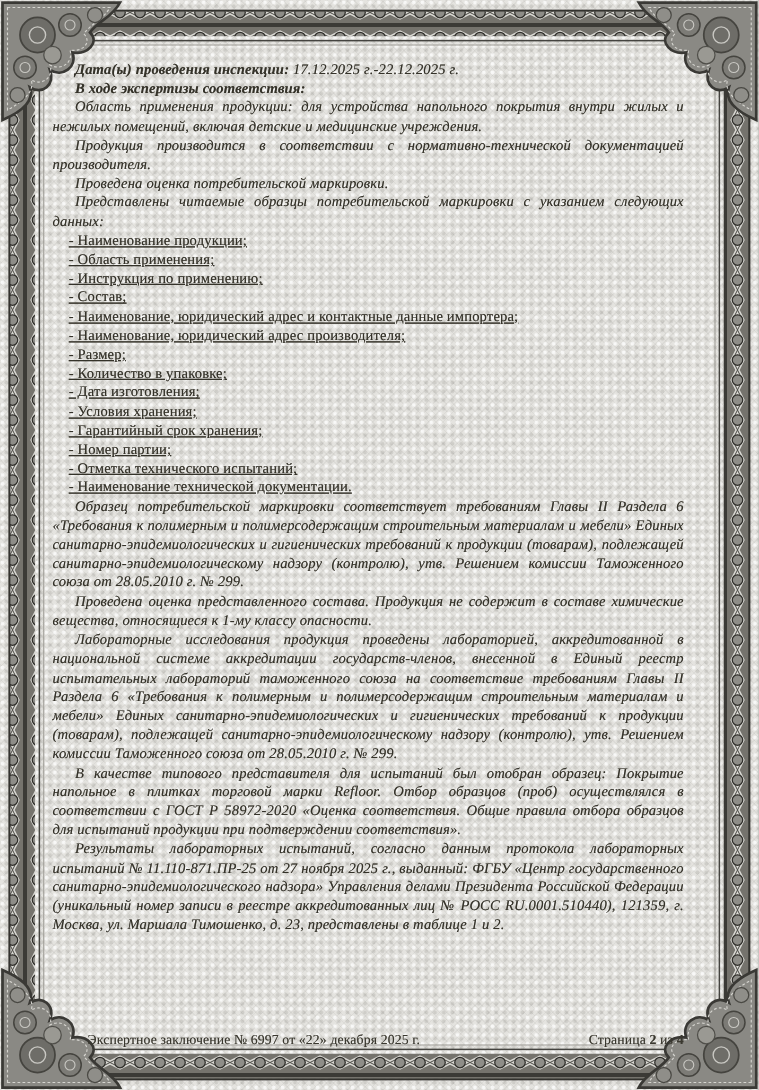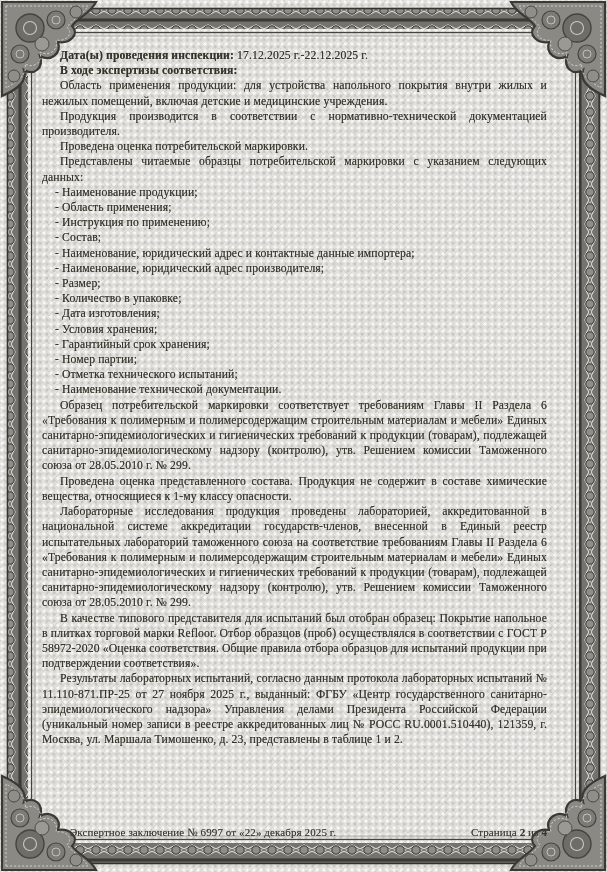--- a/index.html
+++ b/index.html
@@ -17,24 +17,24 @@
     background-size:7px 7px,7px 7px,auto,auto;
     font-family:"Liberation Serif", serif;
   }
   .frame{position:absolute;left:0;top:0;width:607px;height:872px;pointer-events:none;}
   .content{
     position:absolute;left:42px;top:48px;width:505px;
     font-size:11.7px;line-height:15.2px;color:#343229;
     text-align:justify;letter-spacing:.12px;
     text-shadow:0 0 .45px rgba(52,50,41,.55);
   }
-  .content p{margin:0;text-indent:18px;}
+  .content p{margin:0;text-indent:18px;font-style:italic;}
   .bold{font-weight:bold;}
   .mlist{margin:0;}
-  .mlist .item{padding-left:13px;text-align:left;}
+  .mlist .item{padding-left:13px;text-align:left;text-decoration:underline;}
   .footer{
     position:absolute;left:70px;right:60px;top:826px;
     display:flex;justify-content:space-between;align-items:baseline;
     font-size:11px;color:#3a382f;letter-spacing:.1px;
     text-shadow:0 0 .4px rgba(52,50,41,.5);
   }
   .footer .pg b{font-weight:bold;}
 </style>
 </head>
 <body>

